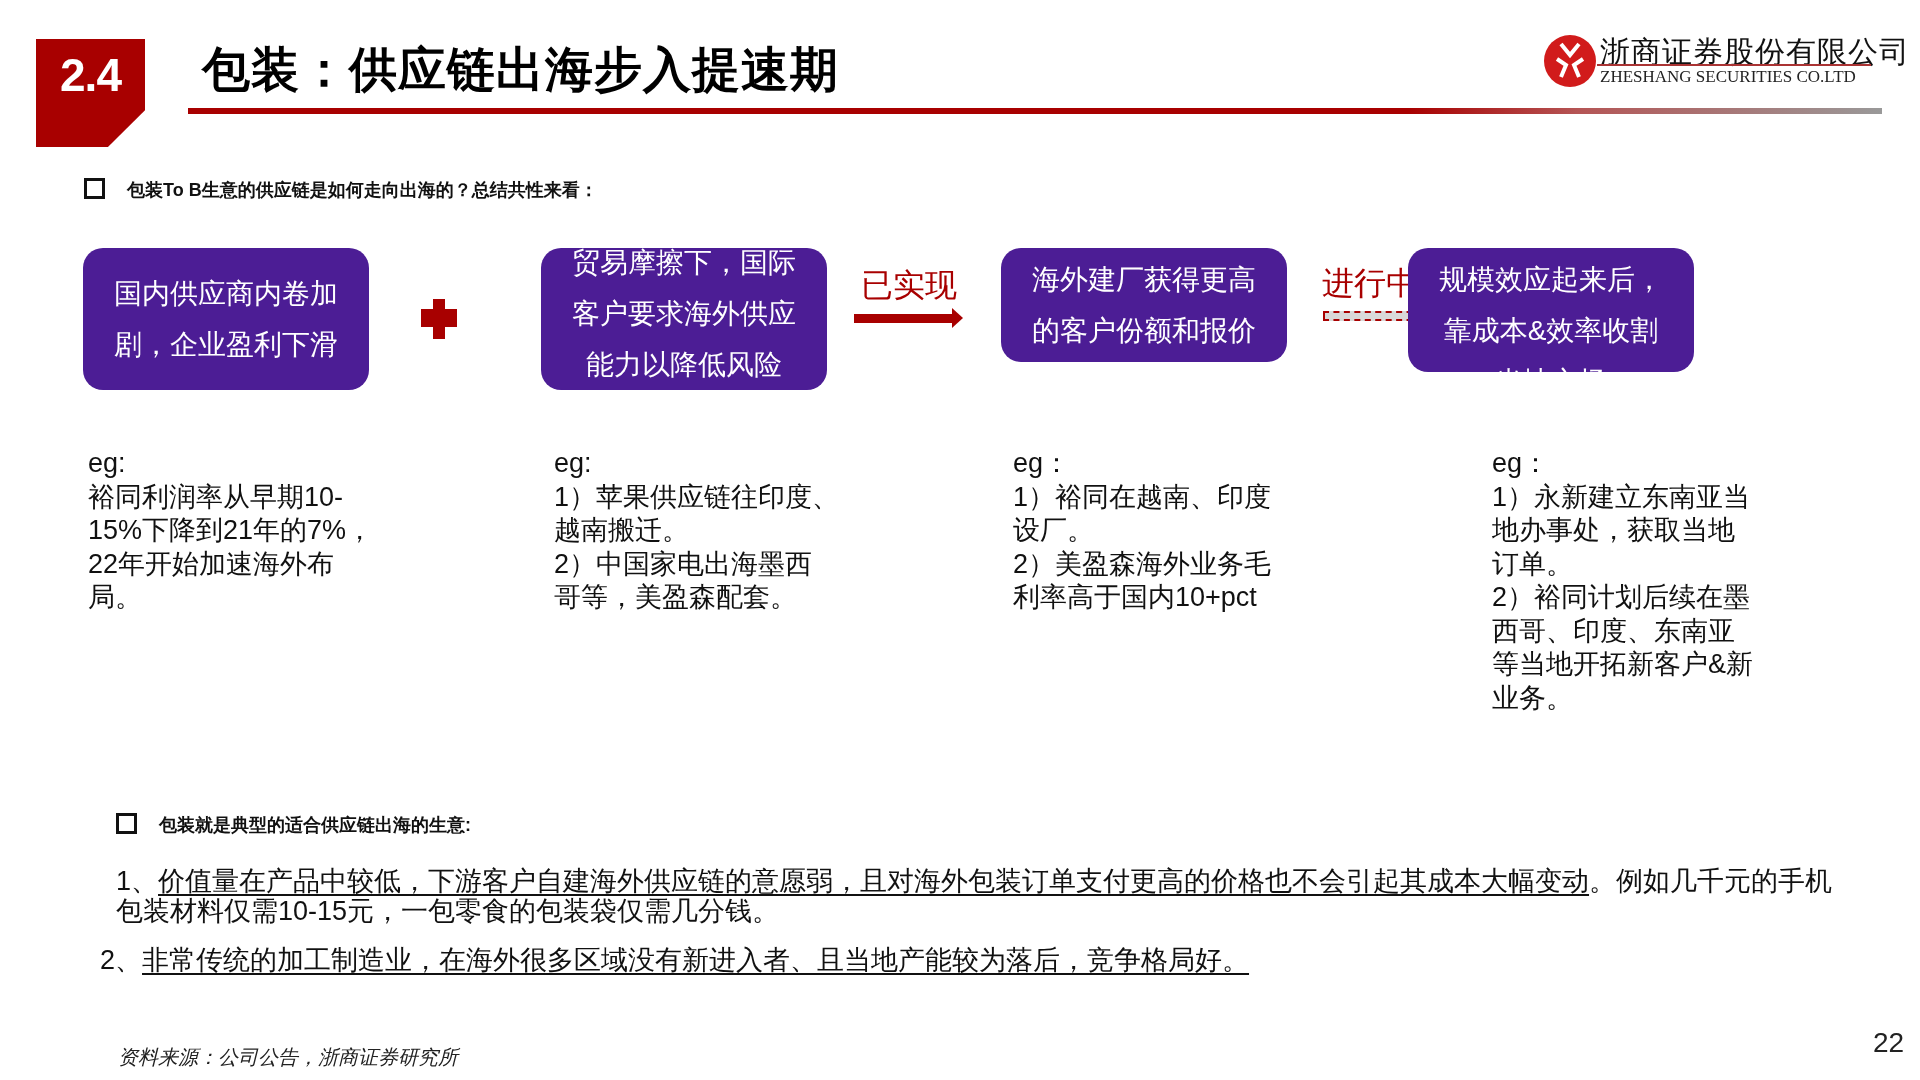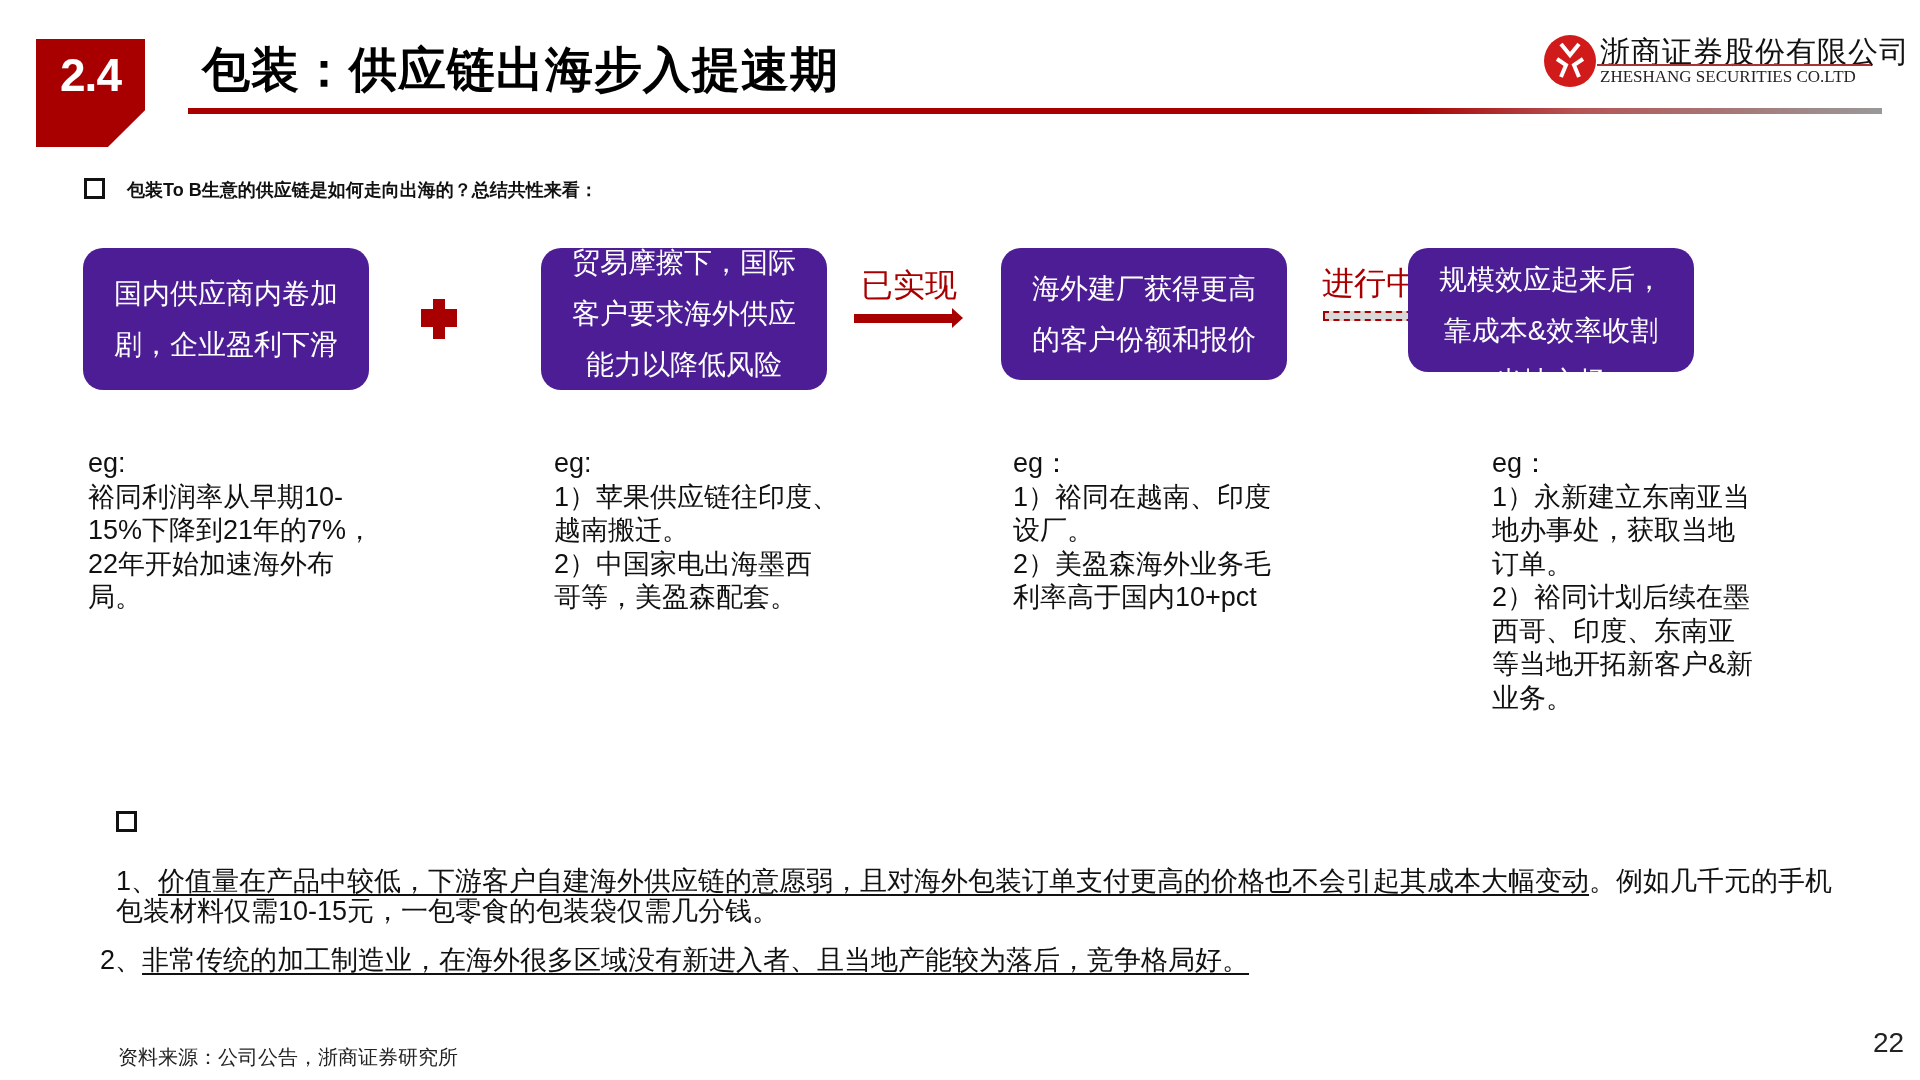--- a/index.html
+++ b/index.html
@@ -75,21 +75,21 @@
     border-left: 13px solid #a80000;
   }
 
   
   .eg { font-size: 27px; line-height: 33.5px; color: #111; white-space: pre-line; }
 
   
   .point { font-size: 27px; line-height: 30px; color: #111; }
   .point u { text-decoration: underline; text-decoration-thickness: 2px; text-underline-offset: 4px; }
 
-  .footer-src { left: 118px; top: 1044px; font-size: 20px; color: #222; }
+  .footer-src { left: 118px; top: 1044px; font-size: 20px; color: #222; font-style: italic; }
   .page-num { left: 1873px; top: 1027px; font-size: 28px; color: #222; }
 </style>
 </head>
 <body>
 
 <div class="abs badge"></div>
 <div class="abs badge-text">2.4</div>
 <div class="abs page-title">包装：供应链出海步入提速期</div>
 <div class="abs title-rule"></div>
 
@@ -116,21 +116,21 @@
 <div class="abs plus-h"></div>
 
 <div class="abs flow-box" style="left:541px; top:248px; width:286px; height:142px; padding:0 22px; box-sizing:border-box; align-items:flex-end; padding-top:6px;">
   <span>贸易摩擦下，国际客户要求海外供应能力以降低风险</span>
 </div>
 
 <div class="abs arrow-label" style="left:861px; top:264px;">已实现</div>
 <div class="abs arrow-solid-shaft"></div>
 <div class="abs arrow-solid-head"></div>
 
-<div class="abs flow-box" style="left:1001px; top:248px; width:286px; height:132px; padding:0 24px; box-sizing:border-box;">
+<div class="abs flow-box" style="left:1001px; top:248px; width:286px; height:114px; padding:0 24px; box-sizing:border-box;">
   <span>海外建厂获得更高的客户份额和报价</span>
 </div>
 
 <div class="abs arrow-label" style="left:1322px; top:262px;">进行中</div>
 <div class="abs arrow-dash-shaft"></div>
 <div class="abs arrow-dash-head"></div>
 
 <div class="abs flow-box" style="left:1408px; top:248px; width:286px; height:124px; padding:0 26px; box-sizing:border-box; align-items:flex-start; padding-top:6px;">
   <span>规模效应起来后，靠成本&amp;效率收割当地市场</span>
 </div>
@@ -153,21 +153,21 @@
 <div class="abs eg" style="left:1492px; top:447px; width:300px;">eg：
 1）永新建立东南亚当
 地办事处，获取当地
 订单。
 2）裕同计划后续在墨
 西哥、印度、东南亚
 等当地开拓新客户&amp;新
 业务。</div>
 
 <div class="abs sec-head" style="left:116px; top:813px;">
-  <span class="checkbox"></span>
+  <span class="checkbox"></span><span>包装就是典型的适合供应链出海的生意:</span>
 </div>
 
 <div class="abs point" style="left:116px; top:866px; width:1740px;">
   <span>1、</span><u>价值量在产品中较低，下游客户自建海外供应链的意愿弱，且对海外包装订单支付更高的价格也不会引起其成本大幅变动</u><span>。例如几千元的手机包装材料仅需10-15元，一包零食的包装袋仅需几分钱。</span>
 </div>
 <div class="abs point" style="left:100px; top:945px; width:1740px;">
   <span>2、</span><u>非常传统的加工制造业，在海外很多区域没有新进入者、且当地产能较为落后，竞争格局好。</u><span></span>
 </div>
 
 <div class="abs footer-src">资料来源：公司公告，浙商证券研究所</div>

